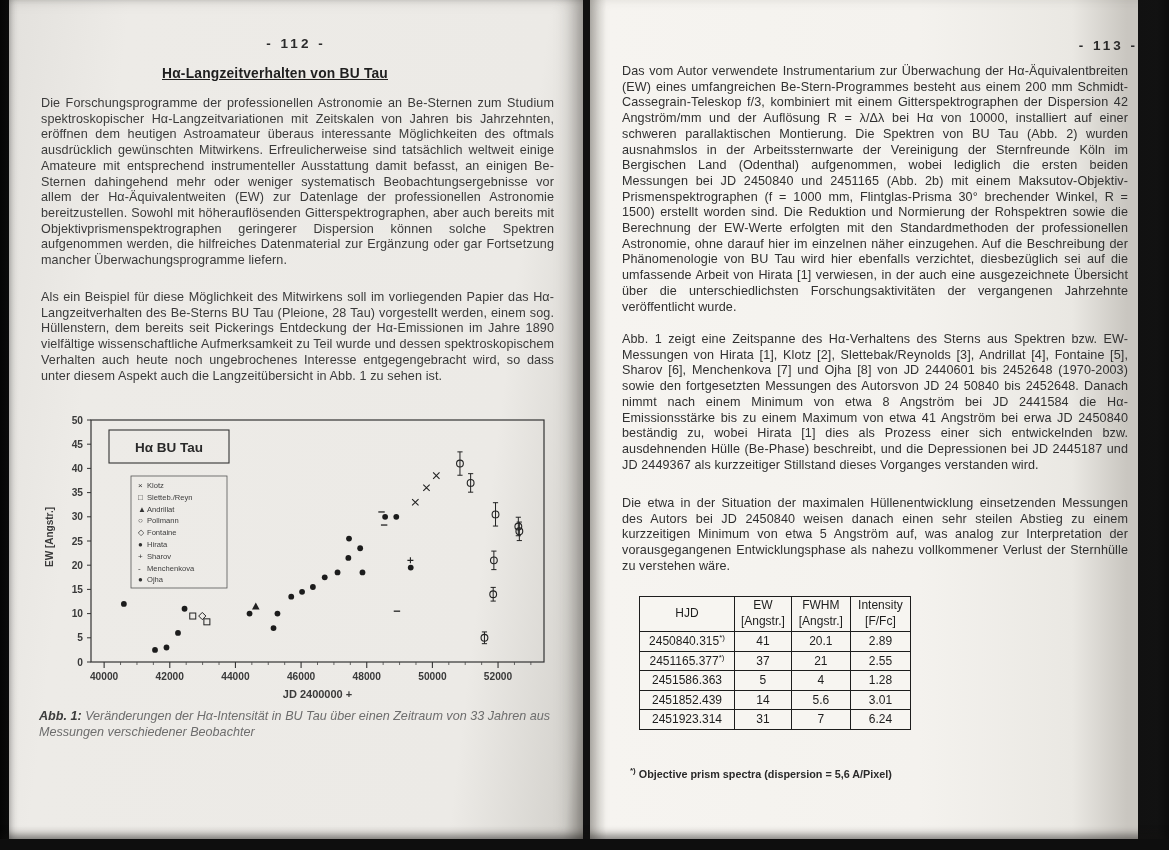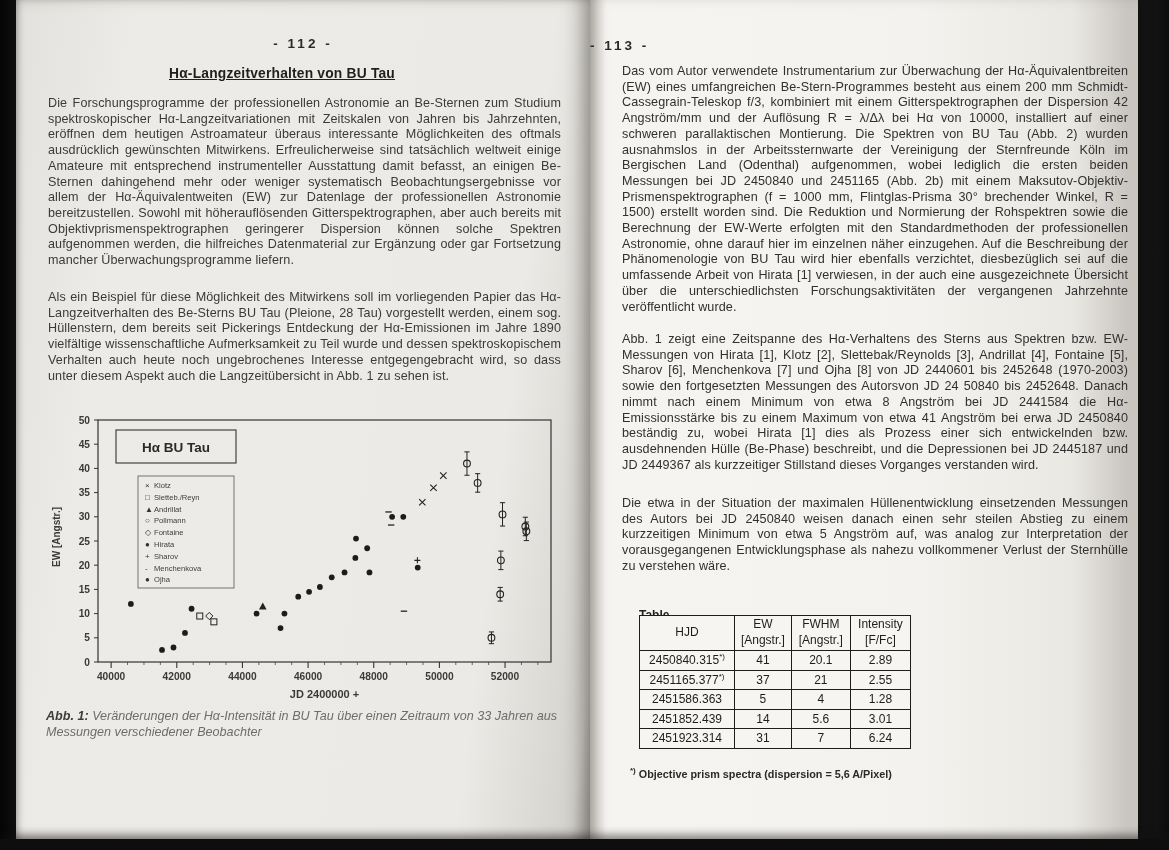--- a/index.html
+++ b/index.html
@@ -1,40 +1,40 @@
 <!DOCTYPE html>
 <html><head>
 <meta charset="utf-8">
 <style>
   html,body{margin:0;padding:0;background:#0a0a0a;}
   #scan{position:relative;width:1169px;height:850px;overflow:hidden;
         background:linear-gradient(90deg,#050505 0,#111 20px,#111 100%);
         font-family:"Liberation Sans",sans-serif;}
   .page{position:absolute;top:0;height:841px;}
-  #page-left{left:16px;width:574px;
+  #page-left{left:9px;width:574px;
      background:linear-gradient(97deg,#e3e1dd 0%,#edebe7 18%,#eceae6 80%,#d4d2cd 97%,#b9b7b1 100%);
      box-shadow:inset -16px 0 20px -10px rgba(45,42,38,.5), inset 4px 0 8px -4px rgba(30,30,30,.55);}
   #page-right{left:590px;width:548px;
      background:linear-gradient(90deg,#cfcdc8 0%,#f6f4f0 3%,#f4f2ee 60%,#eae8e3 88%,#c9c6c0 98%);
      box-shadow:inset 10px 0 16px -8px rgba(70,66,60,.45);}
   #edge-right{position:absolute;right:0;top:0;width:30px;height:850px;
      background:linear-gradient(90deg,rgba(18,18,18,0) 0,rgba(18,18,18,.85) 60%,#0c0c0c 100%);}
   #edge-bottom{position:absolute;bottom:0;left:0;width:1169px;height:11px;background:#0e0e0e;
      box-shadow:0 -4px 8px rgba(20,18,15,.5);}
   .pagenum{position:absolute;font-size:13.5px;font-weight:bold;color:#2a2a2a;letter-spacing:3px;}
   .title{position:absolute;font-size:13.8px;font-weight:bold;color:#1f1f1f;
      text-decoration:underline;letter-spacing:.2px;}
   .par{position:absolute;text-align:justify;font-size:12.6px;line-height:15.7px;
      color:#3a3a3a;letter-spacing:.1px;}
   .cap{position:absolute;font-size:12.6px;line-height:16px;color:#6d6d6d;text-align:left;}
   .cap b{color:#3c3c3c;}
   #fig1{position:absolute;left:30px;top:400px;width:525px;height:315px;}
   #tbl-label{position:absolute;font-size:12px;font-weight:bold;color:#222;
      text-decoration:underline;}
-  table.data{border-collapse:collapse;position:absolute;background:#f7f5f1;margin-top:19px;}
+  table.data{border-collapse:collapse;position:absolute;background:#f7f5f1;}
   table.data th,table.data td{border:1.6px solid #1d1d1d;font-size:12px;color:#1d1d1d;
      text-align:center;padding:1px 5px;font-weight:normal;}
   table.data th{line-height:1.3;height:32px;}
   table.data td{height:16.5px;}
   sup.mk{font-size:8px;vertical-align:super;line-height:0;}
   #footnote{position:absolute;font-size:10.8px;font-weight:bold;color:#2a2a2a;}
 </style>
 </head>
 <body>
 
@@ -192,21 +192,21 @@
           <circle cx="371.7260869565217" cy="167.62" r="2.9" fill="#1c1c1c"></circle>
         </svg></div>
 
     <div class="cap" style="left:30px;top:708px;width:516px;font-style:italic;">
       <b>Abb. 1:</b>
       <span>Veränderungen der Hα-Intensität in BU Tau über einen Zeitraum von 33 Jahren aus Messungen verschiedener Beobachter</span>
     </div>
   </div>
 
   <div class="page" id="page-right">
-    <div class="pagenum" style="left:0;width:548px;text-align:left;top:38px;">- 113 -</div>
+    <div class="pagenum" style="left:0;width:548px;text-align:right;top:38px;">- 113 -</div>
     <div class="par" style="left:32px;top:64px;width:506px;color:#303030;">Das vom Autor verwendete Instrumentarium zur Überwachung der Hα-Äquivalentbreiten (EW) eines umfangreichen Be-Stern-Programmes besteht aus einem 200 mm Schmidt-Cassegrain-Teleskop f/3, kombiniert mit einem Gitterspektrographen der Dispersion 42 Angström/mm und der Auflösung R = λ/Δλ bei Hα von 10000, installiert auf einer schweren parallaktischen Montierung. Die Spektren von BU Tau (Abb. 2) wurden ausnahmslos in der Arbeitssternwarte der Vereinigung der Sternfreunde Köln im Bergischen Land (Odenthal) aufgenommen, wobei lediglich die ersten beiden Messungen bei JD 2450840 und 2451165 (Abb. 2b) mit einem Maksutov-Objektiv-Prismenspektrographen (f = 1000 mm, Flintglas-Prisma 30° brechender Winkel, R = 1500) erstellt worden sind. Die Reduktion und Normierung der Rohspektren sowie die Berechnung der EW-Werte erfolgten mit den Standardmethoden der professionellen Astronomie, ohne darauf hier im einzelnen näher einzugehen. Auf die Beschreibung der Phänomenologie von BU Tau wird hier ebenfalls verzichtet, diesbezüglich sei auf die umfassende Arbeit von Hirata [1] verwiesen, in der auch eine ausgezeichnete Übersicht über die unterschiedlichsten Forschungsaktivitäten der vergangenen Jahrzehnte veröffentlicht wurde.</div>
     <div class="par" style="left:32px;top:332px;width:506px;color:#303030;">Abb. 1 zeigt eine Zeitspanne des Hα-Verhaltens des Sterns aus Spektren bzw. EW-Messungen von Hirata [1], Klotz [2], Slettebak/Reynolds [3], Andrillat [4], Fontaine [5], Sharov [6], Menchenkova [7] und Ojha [8] von JD 2440601 bis 2452648 (1970-2003) sowie den fortgesetzten Messungen des Autorsvon JD 24 50840 bis 2452648. Danach nimmt nach einem Minimum von etwa 8 Angström bei JD 2441584 die Hα-Emissionsstärke bis zu einem Maximum von etwa 41 Angström bei erwa JD 2450840 beständig zu, wobei Hirata [1] dies als Prozess einer sich entwickelnden bzw. ausdehnenden Hülle (Be-Phase) beschreibt, und die Depressionen bei JD 2445187 und JD 2449367 als kurzzeitiger Stillstand dieses Vorganges verstanden wird.</div>
     <div class="par" style="left:32px;top:496px;width:506px;color:#303030;">Die etwa in der Situation der maximalen Hüllenentwicklung einsetzenden Messungen des Autors bei JD 2450840 weisen danach einen sehr steilen Abstieg zu einem kurzzeitigen Minimum von etwa 5 Angström auf, was analog zur Interpretation der vorausgegangenen Entwicklungsphase als nahezu vollkommener Verlust der Sternhülle zu verstehen wäre.</div>
 
     <div id="tbl-label" style="left:49px;top:608px;position:absolute;">Table</div>
 
     <table class="data" style="left:49px;top:596px;width:272px;">
       <thead>
           <tr id="tbl-head">
             <th style="width:104px">HJD</th>

